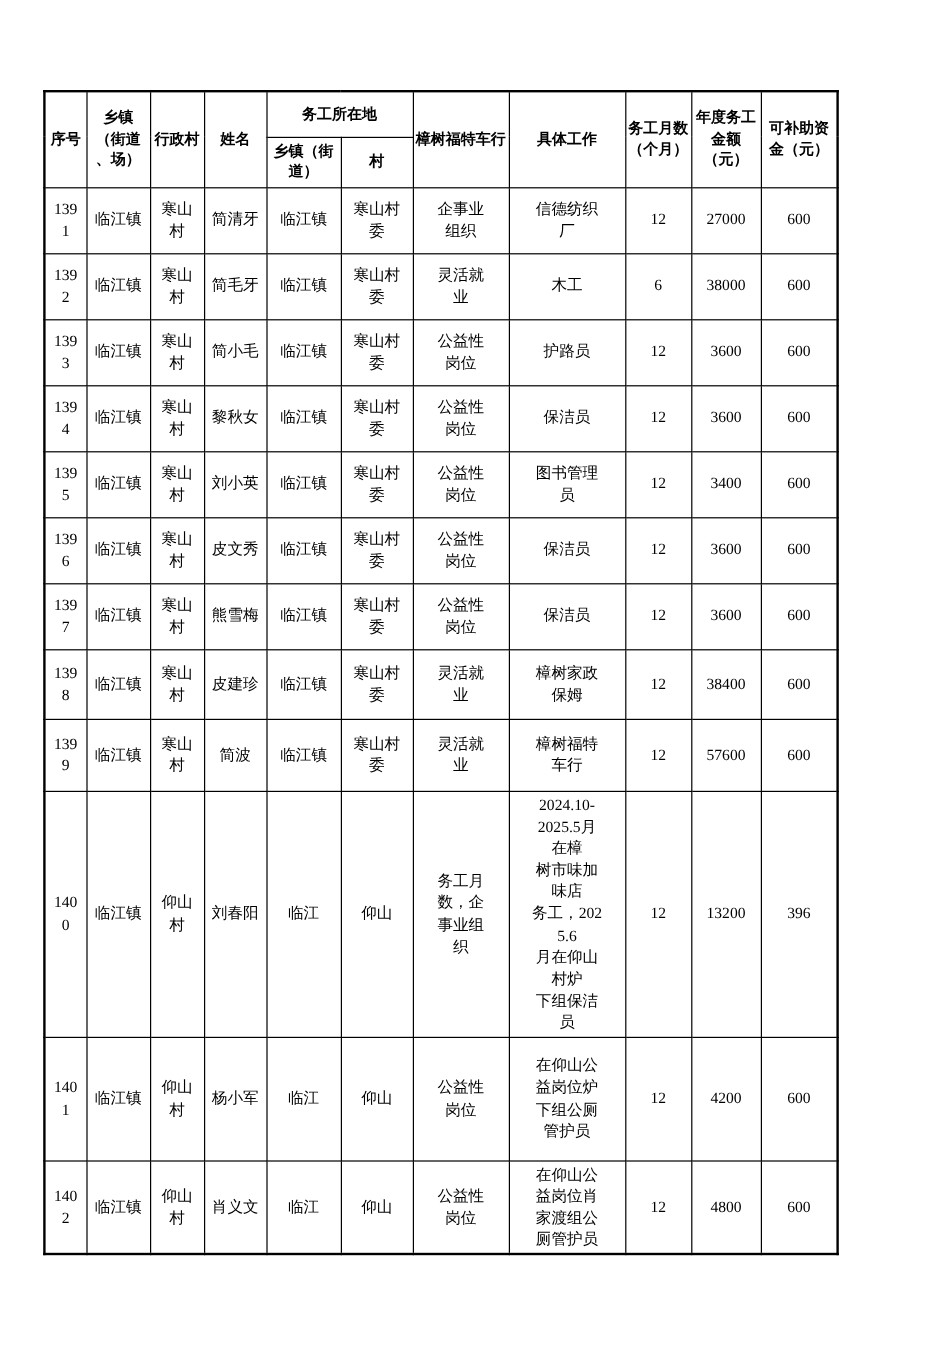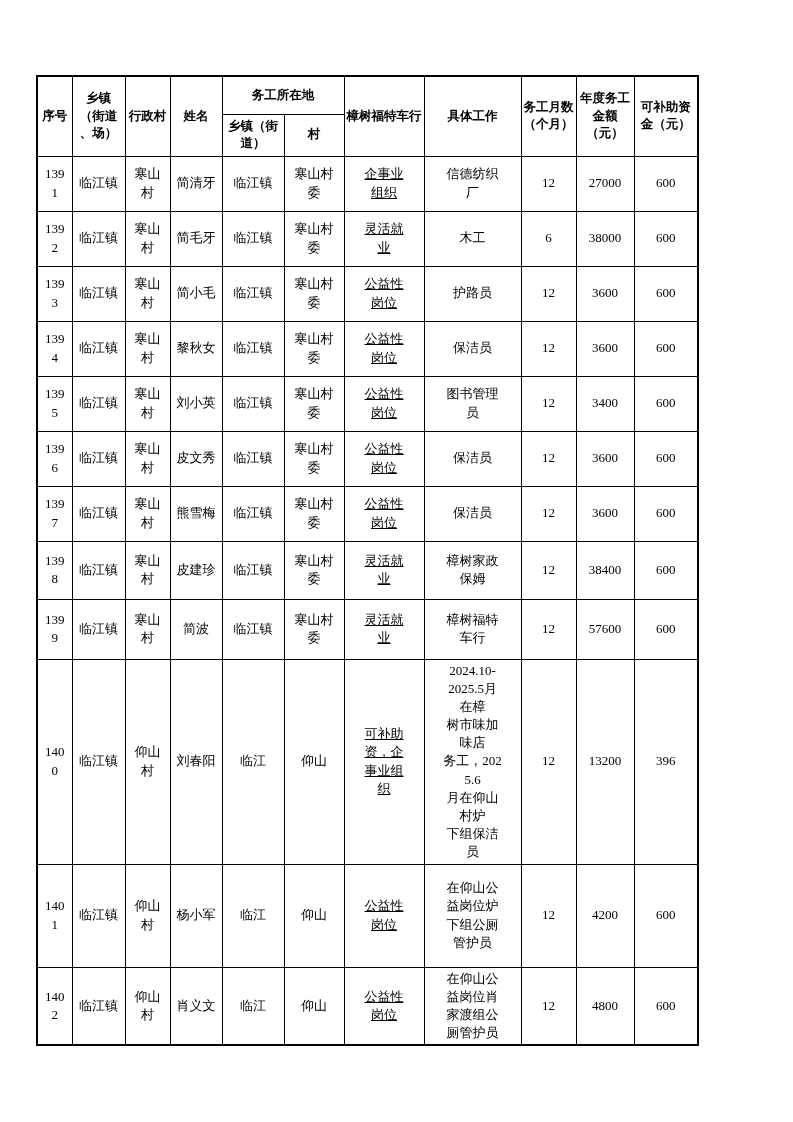--- a/index.html
+++ b/index.html
@@ -38,21 +38,21 @@
     font-weight: bold;
     padding: 1px 1px;
   }
   .sheet-table td {
     font-size: 13px;
     font-weight: normal;
     padding: 2px 4px;
   }
   
   .sheet-table td:nth-child(6) { padding: 7px 8px; } 
-  .sheet-table td:nth-child(7) { padding: 2px 16px; text-decoration: underline; } 
+  .sheet-table td:nth-child(7) { padding: 2px 16px; } 
   .sheet-table td:nth-child(8) { padding: 2px 18px; } 
   tr.header-tier-1 { height: 38px; }
   tr.header-tier-2 { height: 42px; }
 </style>
 </head>
 <body>
 
 <table class="sheet-table">
   <colgroup>
     <col style="width:35px">
@@ -210,21 +210,21 @@
         <td>57600</td>
         <td>600</td>
       </tr>
       <tr style="height: 132px;">
         <td>1400</td>
         <td>临江镇</td>
         <td>仰山村</td>
         <td>刘春阳</td>
         <td>临江</td>
         <td>仰山</td>
-        <td>可补助资，企事业组织</td>
+        <td>务工月数，企事业组织</td>
         <td>2024.10-
 2025.5月在樟
 树市味加味店
 务工，2025.6
 月在仰山村炉
 下组保洁员</td>
         <td>12</td>
         <td>13200</td>
         <td>396</td>
       </tr>

